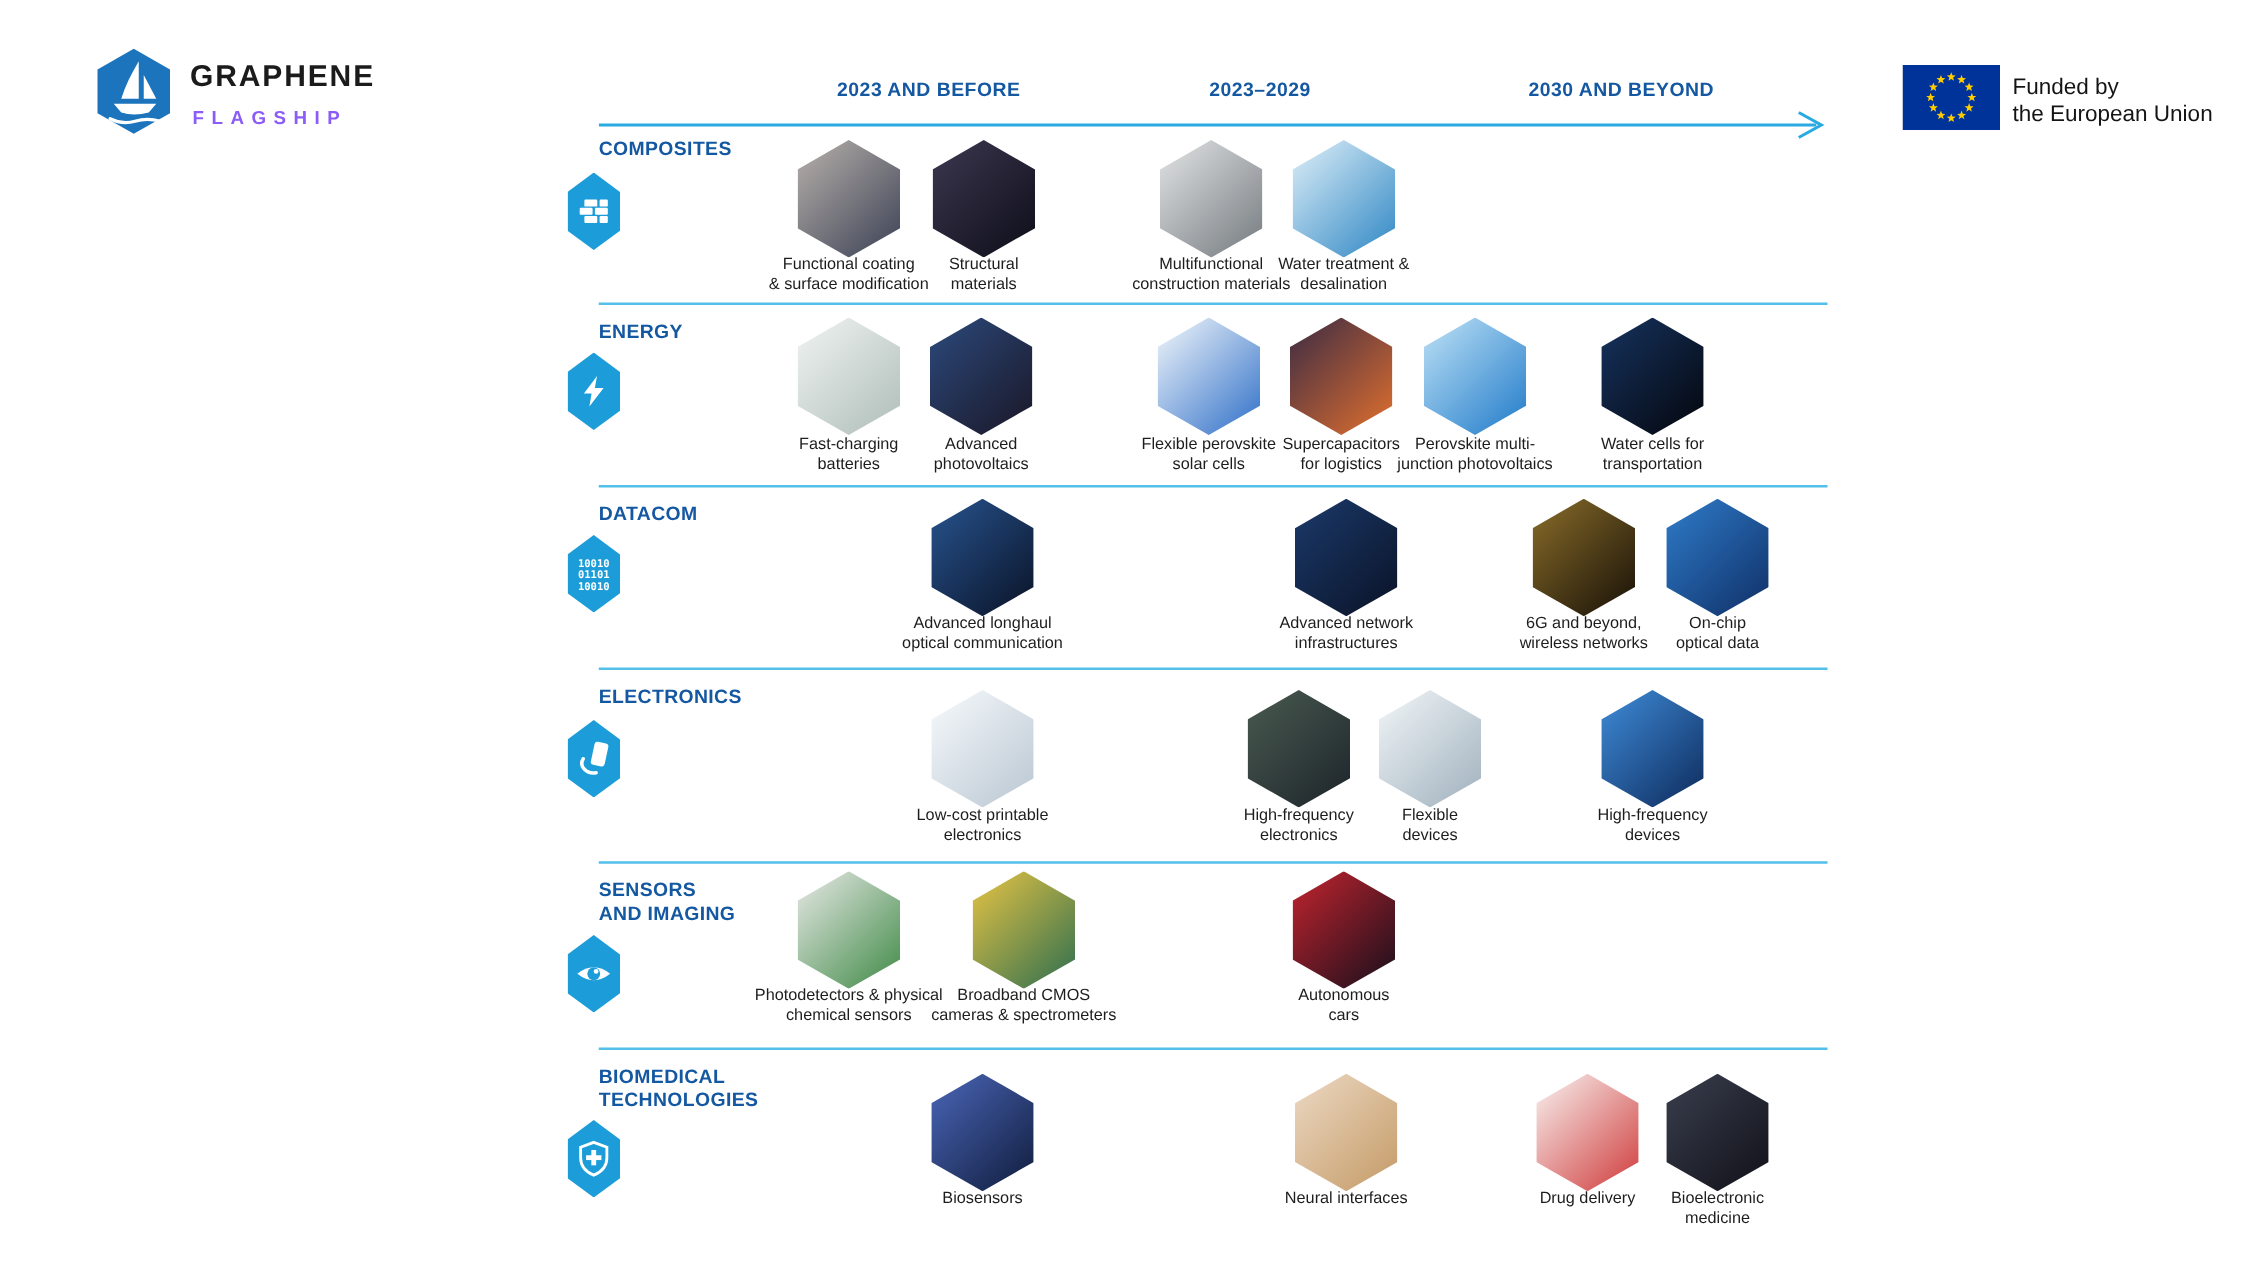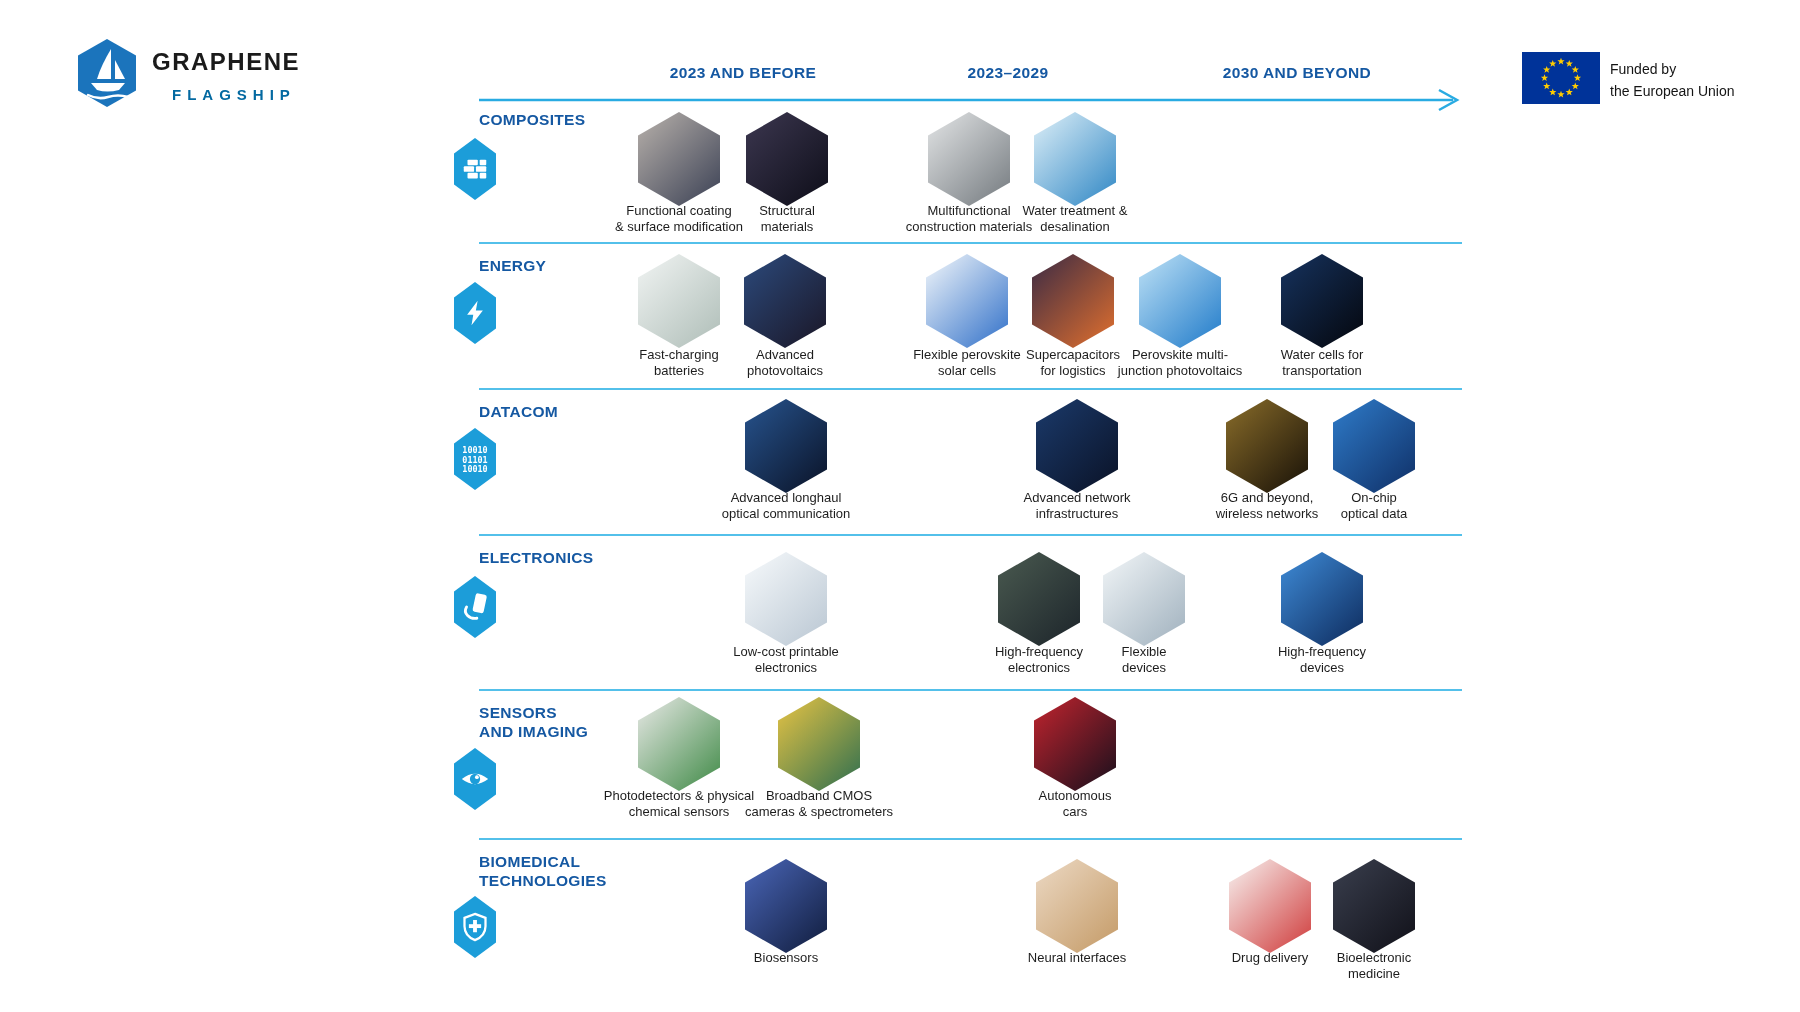--- a/index.html
+++ b/index.html
@@ -4,25 +4,25 @@
 <style>
   html,body{margin:0;padding:0;background:#ffffff;}
   #stage{position:relative;width:1800px;height:1012px;background:#fff;overflow:hidden;
          font-family:"Liberation Sans",sans-serif;}
   .hexclip{clip-path:polygon(50% 0,100% 25%,100% 75%,50% 100%,0 75%,0 25%);}
   
   #logo-hex{position:absolute;left:76px;top:38px;}
   #brand-name{position:absolute;left:152px;top:48px;font-size:24px;font-weight:bold;
               letter-spacing:1.5px;color:#1b1b1b;}
   #brand-sub{position:absolute;left:154px;top:86px;font-size:15px;font-weight:bold;
-             letter-spacing:6px;color:#0369a1;margin-left:18px;}
+             letter-spacing:6px;color:#8b5cf6;}
   #page-title{position:absolute;left:75px;top:208px;font-size:34px;font-weight:bold;
               line-height:46px;color:#161616;white-space:pre-line;letter-spacing:-0.2px;}
   #eu-flag{position:absolute;left:1522px;top:52px;}
-  #funding-text{position:absolute;left:1610px;top:58px;font-size:14px;line-height:22px;
+  #funding-text{position:absolute;left:1610px;top:58px;font-size:18px;line-height:22px;
                 color:#141414;white-space:pre-line;}
   .tl-label{position:absolute;top:64px;transform:translateX(-50%);color:#1558A2;
             font-weight:bold;font-size:15.5px;letter-spacing:.4px;white-space:nowrap;}
   #timeline-arrow{position:absolute;left:479px;top:88px;}
   
   .divider{position:absolute;left:479px;width:983px;height:1.5px;background:#53C0EA;}
   .cat-label{position:absolute;left:479px;color:#1558A2;font-weight:bold;font-size:15.5px;
              letter-spacing:.3px;line-height:19px;white-space:pre-line;}
   .cat-hex{position:absolute;left:454px;width:42px;height:62px;background:#1C9DD9;
            display:flex;align-items:center;justify-content:center;}

